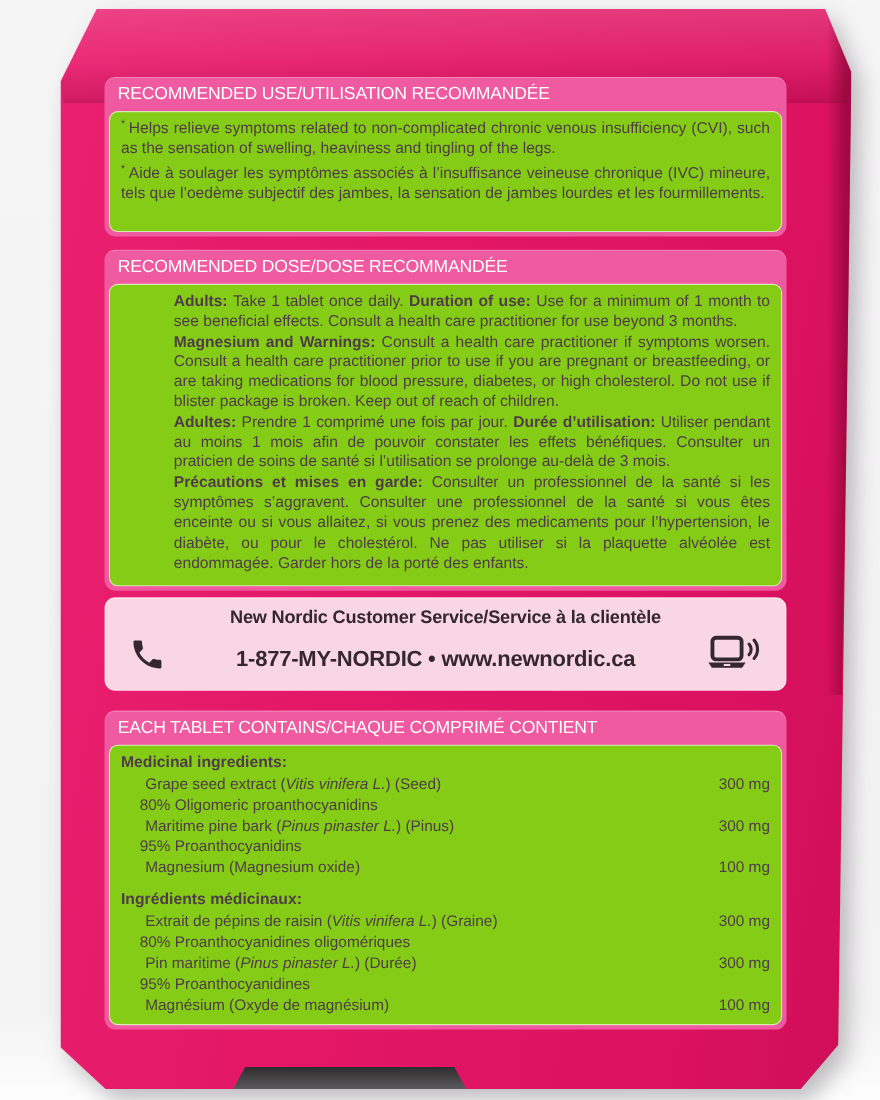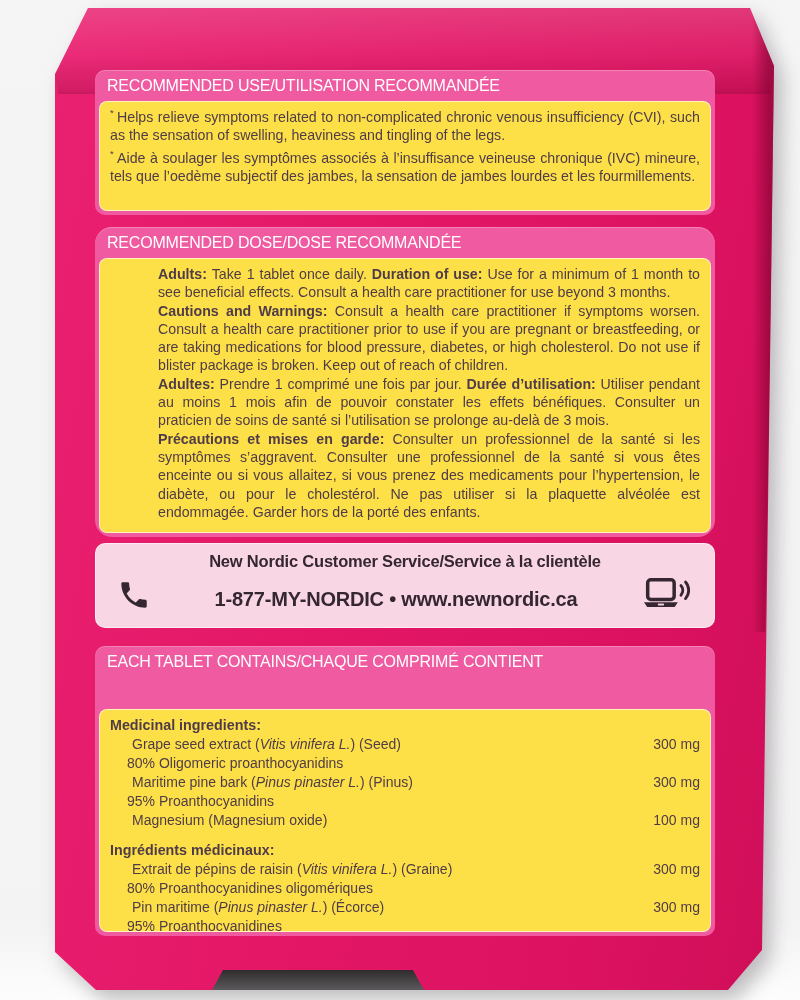--- a/index.html
+++ b/index.html
@@ -35,21 +35,21 @@
   .content{position:absolute;left:41px;top:62px;width:620px;}
   .section{
     background:#f05aa0;border-radius:10px;display:flex;flex-direction:column;
     box-shadow:inset 0 1px 0 rgba(255,255,255,.25);
   }
   .section-header{
     height:31px;line-height:31px;padding:0 12px;color:#fff;font-weight:normal;
     font-size:16px;letter-spacing:-0.2px;white-space:nowrap;
   }
   .panel{
-    flex:1;margin:0 4px 4px 4px;background:#fde047;border-radius:8px;
+    flex:1;margin:0 4px 4px 4px;background:#84cc16;border-radius:8px;
     border:1px solid rgba(255,255,255,.65);
     padding:6px 10px;color:#503c48;overflow:hidden;
   }
   .panel p{margin:0;text-align:justify;font-size:14.2px;line-height:18.4px;}
   .panel p + p{margin-top:4px;}
   .dose-panel p{line-height:18.3px;margin-left:48px;}
   .dose-panel p + p{margin-top:0;}
   .b{font-weight:bold;}
   .i{font-style:italic;}
   .sup{vertical-align:super;font-size:68%;line-height:0;}
@@ -63,23 +63,23 @@
   .cs-row{display:flex;align-items:flex-end;justify-content:space-between;margin-top:6px;padding:0 6px;}
   .cs-line{font-weight:bold;font-size:20px;letter-spacing:-0.2px;white-space:nowrap;}
   .cs-icon{flex:0 0 auto;display:block;}
   
   .ing-title{font-weight:bold;font-size:14.3px;line-height:19px;}
   .ing-row{display:flex;justify-content:space-between;font-size:14px;line-height:19px;margin-left:22px;}
   .ing-sub{padding-left:17px;font-size:14px;line-height:19px;}
   .ing-gap{height:11px;}
   .amt{white-space:nowrap;}
   .mt12{margin-top:12px;}
-  .mt18{margin-top:18px;gap:32px;}
+  .mt18{margin-top:18px;}
   .h145{height:145px;}
-  .h310{height:310px;border-radius:17px;}
+  .h310{height:310px;}
   .h290{height:290px;}
 </style>
 </head>
 <body>
 
 <div class="box-wrap">
   <div class="box">
     <div class="box-flap"></div>
     <div class="box-side"></div>
     <div class="box-notch"></div>
@@ -91,21 +91,21 @@
         <div class="panel">
           <p><span class="sup">* </span><span>Helps relieve symptoms related to non-complicated chronic venous insufficiency (CVI), such as the sensation of swelling, heaviness and tingling of the legs.</span></p>
           <p><span class="sup">* </span><span>Aide à soulager les symptômes associés à l’insuffisance veineuse chronique (IVC) mineure, tels que l’oedème subjectif des jambes, la sensation de jambes lourdes et les fourmillements.</span></p>
         </div>
       </div>
 
       <div class="section h310 mt12">
         <div class="section-header">RECOMMENDED DOSE/DOSE RECOMMANDÉE</div>
         <div class="panel dose-panel">
           <p><span class="b">Adults: </span><span>Take 1 tablet once daily. </span><span class="b">Duration of use: </span><span>Use for a minimum of 1 month to see beneficial effects. Consult a health care practitioner for use beyond 3 months.</span></p>
-          <p><span class="b">Cautions and Warnings: </span><span>Consult a health care practitioner if symptoms worsen. Consult a health care practitioner prior to use if you are pregnant or breastfeeding, or are taking medications for blood pressure, diabetes, or high cholesterol. Do not use if blister package is broken. Keep out of reach of children.</span></p>
+          <p><span class="b">Magnesium and Warnings: </span><span>Consult a health care practitioner if symptoms worsen. Consult a health care practitioner prior to use if you are pregnant or breastfeeding, or are taking medications for blood pressure, diabetes, or high cholesterol. Do not use if blister package is broken. Keep out of reach of children.</span></p>
           <p><span class="b">Adultes: </span><span>Prendre 1 comprimé une fois par jour. </span><span class="b">Durée d’utilisation: </span><span>Utiliser pendant au moins 1 mois afin de pouvoir constater les effets bénéfiques. Consulter un praticien de soins de santé si l’utilisation se prolonge au-delà de 3 mois.</span></p>
           <p><span class="b">Précautions et mises en garde: </span><span>Consulter un professionnel de la santé si les symptômes s’aggravent. Consulter une professionnel de la santé si vous êtes enceinte ou si vous allaitez, si vous prenez des medicaments pour l’hypertension, le diabète, ou pour le cholestérol. Ne pas utiliser si la plaquette alvéolée est endommagée. Garder hors de la porté des enfants.</span></p>
         </div>
       </div>
 
       <div class="cs">
         <div class="cs-title">New Nordic Customer Service/Service à la clientèle</div>
         <div class="cs-row">
           <svg class="cs-icon" width="32" height="32" viewBox="0 0 24 24">
             <path fill="#352731" d="M6.54 10.79c1.49 2.92 3.85 5.28 6.77 6.77l2.26-2.26c.29-.29.72-.39 1.09-.26 1.2.4 2.49.61 3.84.61.58 0 1.05.47 1.05 1.05v3.75c0 .58-.47 1.05-1.05 1.05C10.7 21.5 2.5 13.3 2.5 3.5c0-.58.47-1.05 1.05-1.05H7.3c.58 0 1.05.47 1.05 1.05 0 1.35.21 2.64.61 3.84.12.37.03.79-.27 1.09l-2.15 2.36z"></path>
@@ -144,21 +144,21 @@
 
           <div class="ing-gap"></div>
 
           <div class="ing-title">Ingrédients médicinaux:</div>
           <div class="ing-row">
             <span class="name"><span>Extrait de pépins de raisin (</span><span class="i">Vitis vinifera L.</span><span>) (Graine)</span></span>
             <span class="amt">300 mg</span>
           </div>
           <div class="ing-sub">80% Proanthocyanidines oligomériques</div>
           <div class="ing-row">
-            <span class="name"><span>Pin maritime (</span><span class="i">Pinus pinaster L.</span><span>) (Écorce)</span></span>
+            <span class="name"><span>Pin maritime (</span><span class="i">Pinus pinaster L.</span><span>) (Durée)</span></span>
             <span class="amt">300 mg</span>
           </div>
           <div class="ing-sub">95% Proanthocyanidines</div>
           <div class="ing-row">
             <span class="name"><span>Magnésium (Oxyde de magnésium)</span></span>
             <span class="amt">100 mg</span>
           </div>
 
         </div>
       </div>

